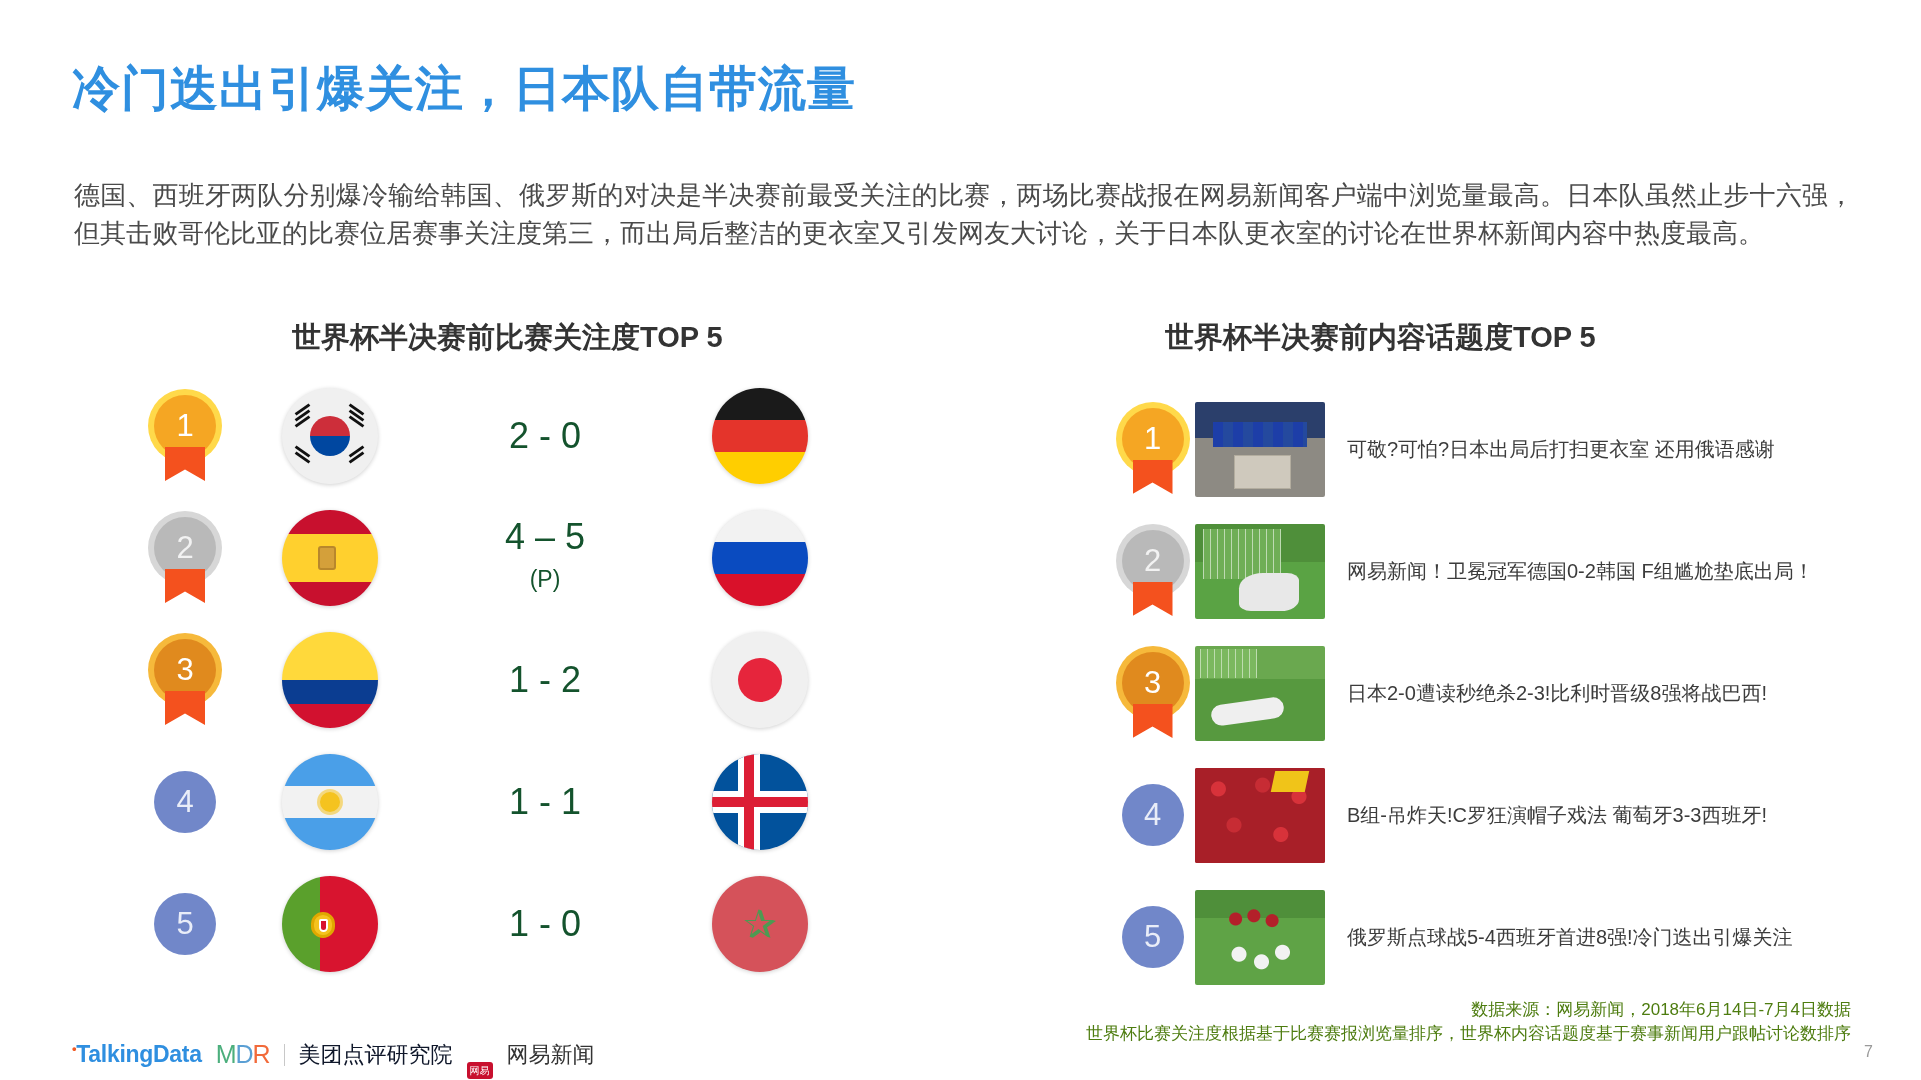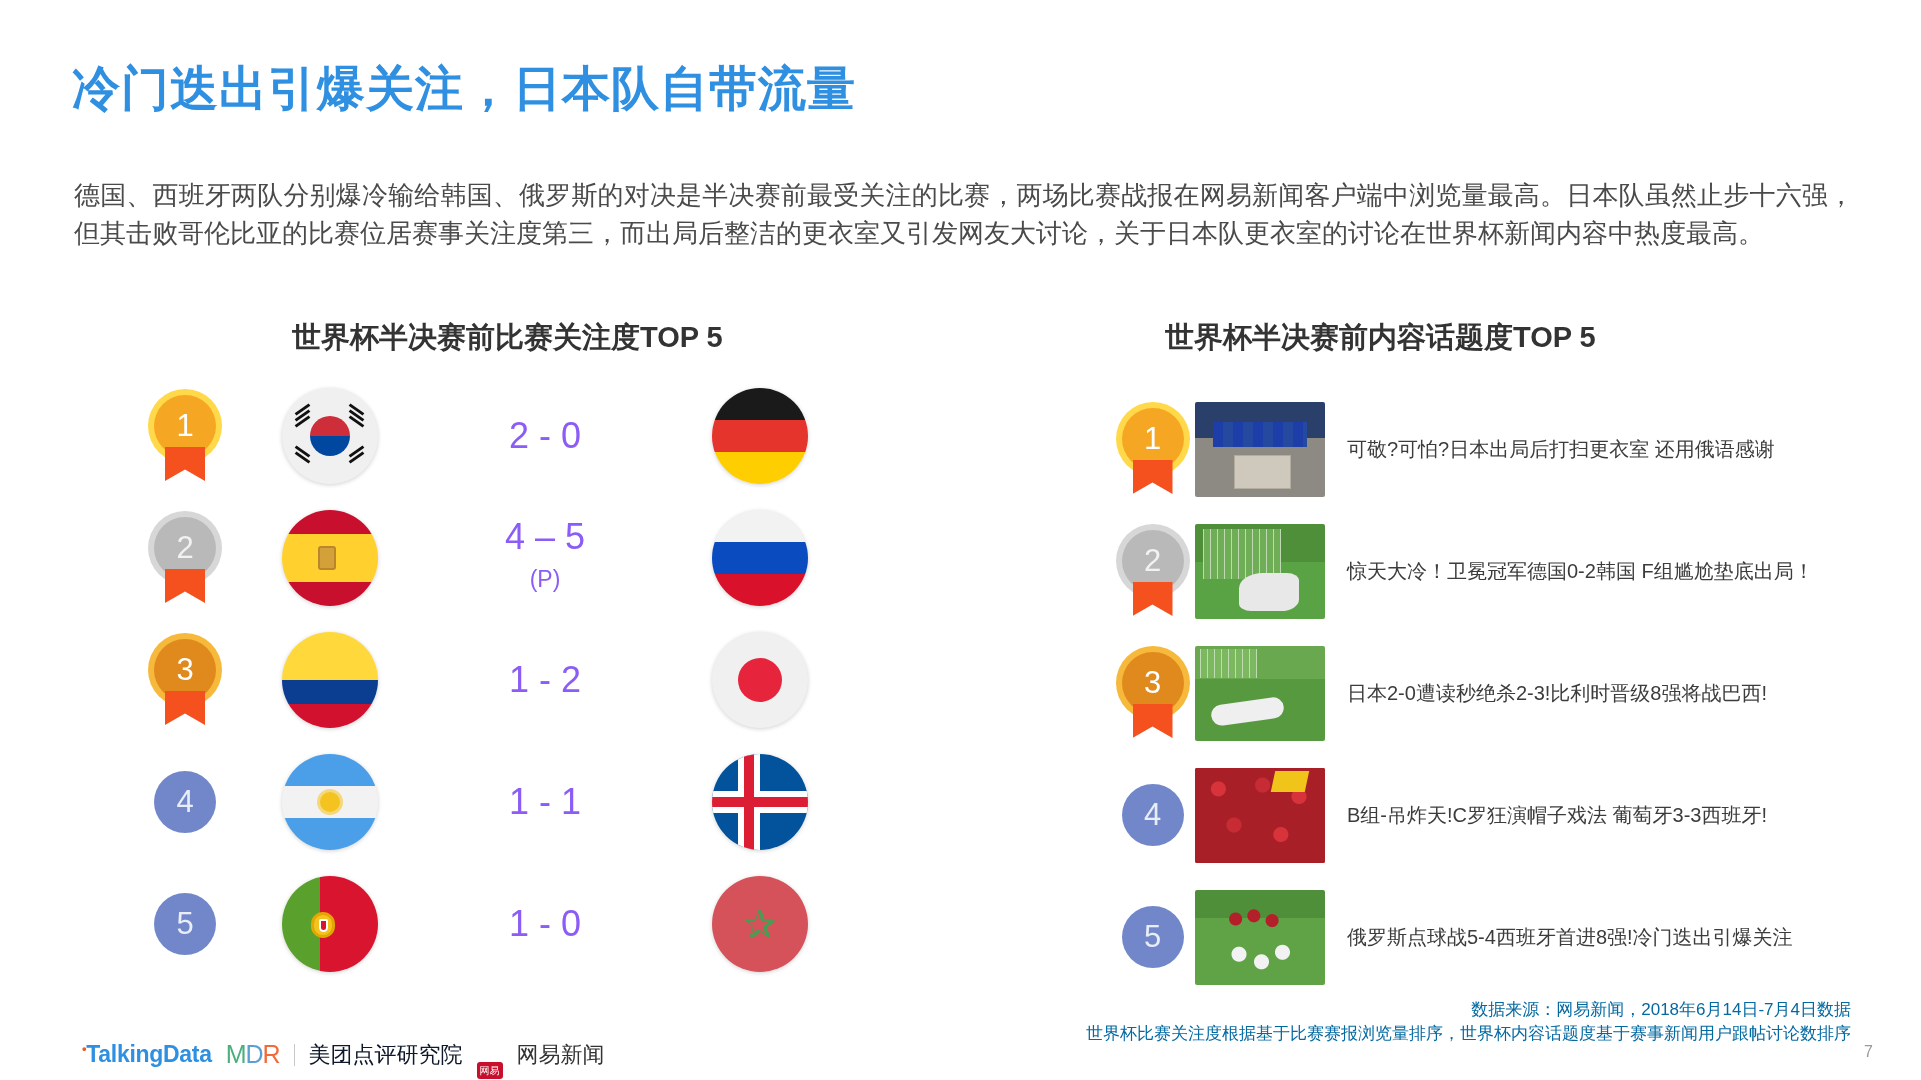--- a/index.html
+++ b/index.html
@@ -37,21 +37,21 @@
   
   .match-list{ position:absolute; left:130px; top:375px; width:900px; }
   .match-row{
     height:122px;
     display:flex; align-items:center;
   }
   .rank-cell{ width:110px; display:flex; justify-content:center; align-items:center; }
   .flag-cell{ width:180px; display:flex; justify-content:center; align-items:center; }
   .score-cell{
     width:250px; text-align:center;
-    font-size:36px; color:#8b5cf6; font-weight:400; line-height:40px;
+    font-size:36px; color:#14532d; font-weight:400; line-height:40px;
   }
   .score-sub{ display:block; font-size:23px; margin-top:2px; }
 
   
   .medal{ position:relative; width:62px; height:82px; }
   .medal .disc{
     position:absolute; left:0; top:0; width:62px; height:62px; border-radius:50%;
     display:flex; align-items:center; justify-content:center;
     font-size:31px; color:#ffffff; font-weight:400;
   }
@@ -196,28 +196,28 @@
   .th5::after{ content:""; position:absolute; left:22%; top:52%; width:58%; height:40%;
      background:
        radial-gradient(circle at 20% 40%, #f2f2f2 7px, transparent 8px),
        radial-gradient(circle at 50% 60%, #f2f2f2 7px, transparent 8px),
        radial-gradient(circle at 78% 35%, #f2f2f2 7px, transparent 8px),
        transparent; }
 
   
   .source-line{
     position:absolute; right:70px; text-align:right;
-    font-size:17px; color:#0369a1; white-space:nowrap;
+    font-size:17px; color:#4d7c0f; white-space:nowrap;
   }
   #src1{ top:998px; }
   #src2{ top:1022px; }
   .page-num{ position:absolute; right:48px; top:1043px; font-size:16px; color:#9a9a9a; }
 
   .logo-bar{
-    position:absolute; left:82px; top:1030px;
+    position:absolute; left:72px; top:1030px;
     display:flex; align-items:center; gap:14px;
   }
   .logo-td{ font-size:23px; font-weight:700; color:#2f8fe0; letter-spacing:-.3px; }
   .logo-td .dot{ color:#f15a24; font-size:13px; vertical-align:super; }
   .logo-mdr{ font-size:25px; font-weight:400; letter-spacing:-1px; }
   .logo-mdr .m{ color:#4caf7d; } .logo-mdr .d{ color:#5a9fd4; } .logo-mdr .r{ color:#f26a3a; }
   .logo-sep{ width:1px; height:22px; background:#c8c8c8; }
   .logo-mt{ font-size:22px; color:#0f172a; }
   .logo-163-badge{
     width:26px; height:17px; background:#c8102e; border-radius:3px;
@@ -390,21 +390,21 @@
   </div>
 
   <div class="news-row">
     <div class="news-rank">
       <div class="medal silver">
         <div class="disc">2</div>
         <div class="ribbon"></div>
       </div>
     </div>
     <div class="news-thumb th2"></div>
-    <div class="news-text">惊天大冷！卫冕冠军德国0-2韩国 F组尴尬垫底出局！</div>
+    <div class="news-text">网易新闻！卫冕冠军德国0-2韩国 F组尴尬垫底出局！</div>
   </div>
 
   <div class="news-row">
     <div class="news-rank">
       <div class="medal bronze">
         <div class="disc">3</div>
         <div class="ribbon"></div>
       </div>
     </div>
     <div class="news-thumb th3"></div>

